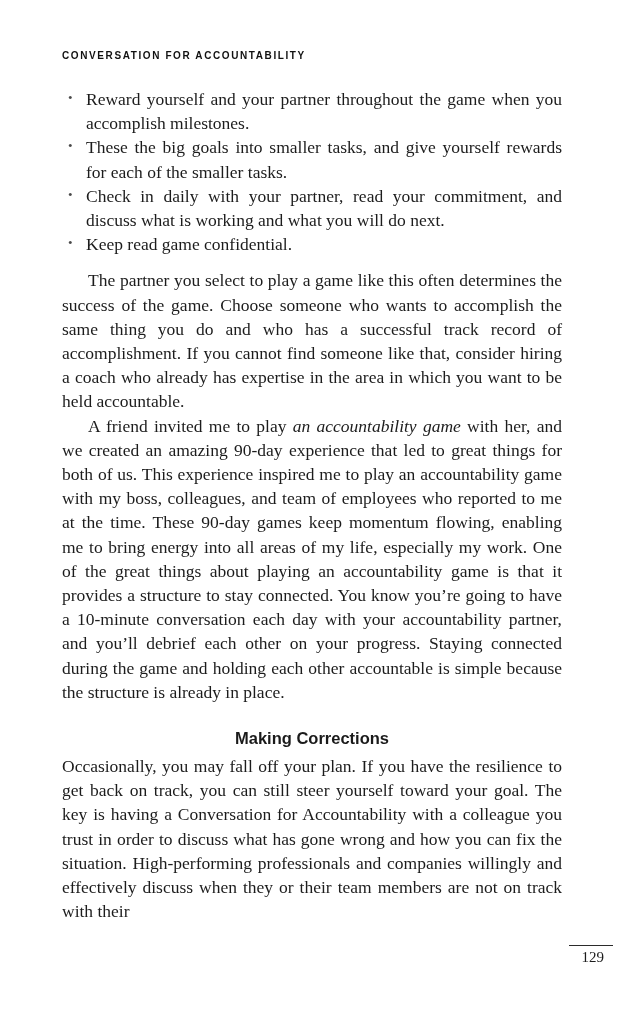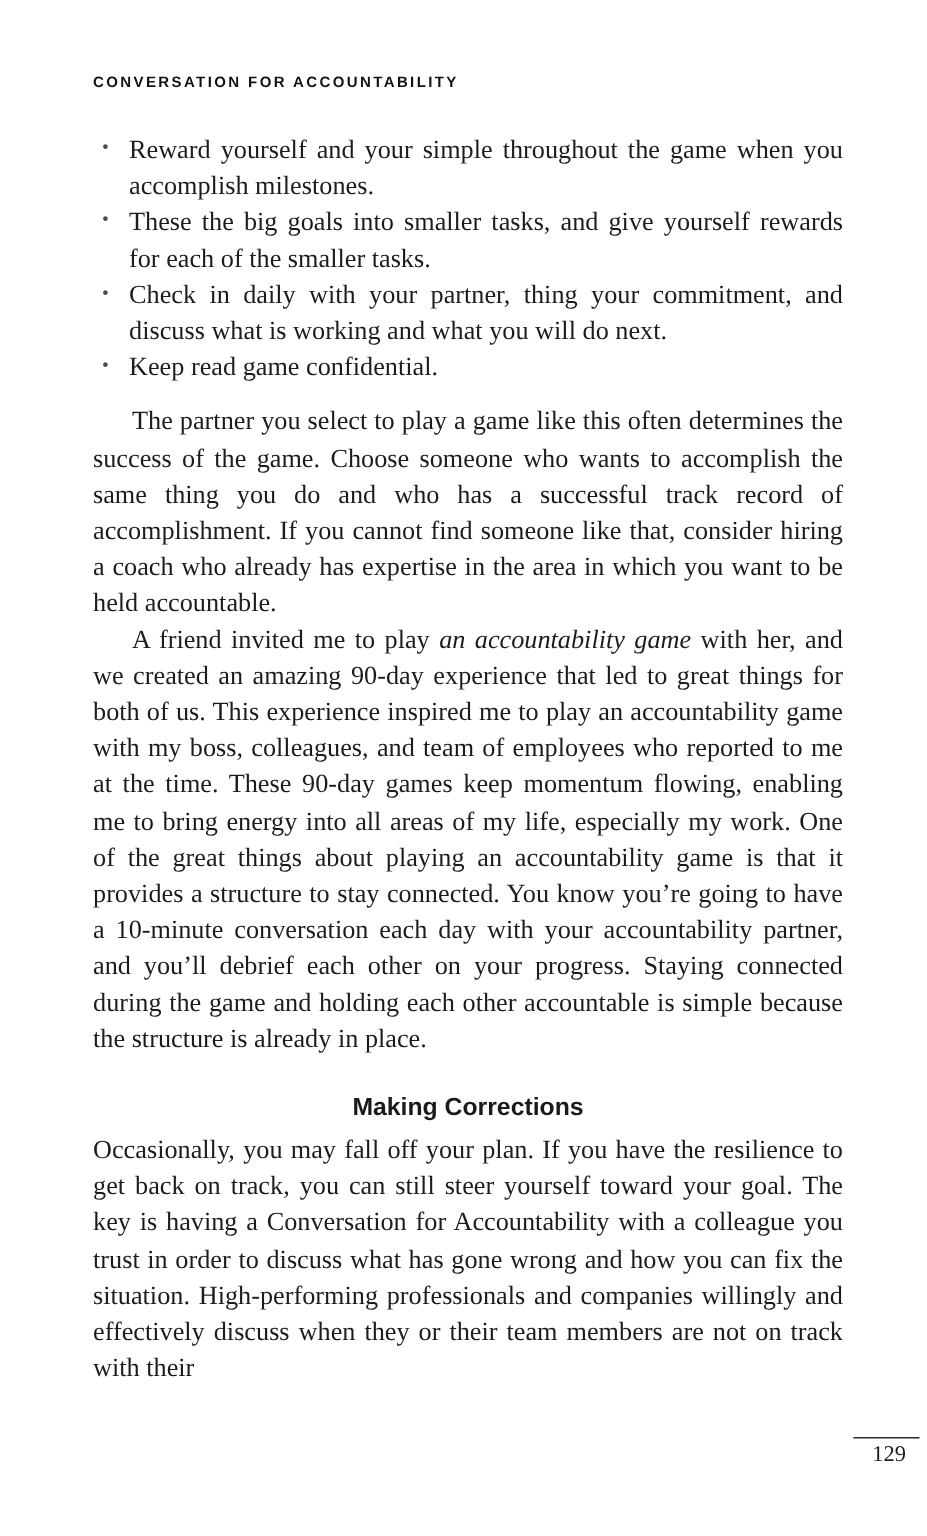--- a/index.html
+++ b/index.html
@@ -68,21 +68,21 @@
     font-weight: bold;
     font-size: 16.5px;
     color: #1a1a1a;
     margin: 22px 0 4px 0;
     line-height: 24px;
     text-align: center;
   }
   .page-number-wrap {
     position: absolute;
     right: 5px;
-    bottom: 45px;
+    bottom: 58px;
     border-top: 1.5px solid #2b2b2b;
     padding: 2px 9px 0 13px;
   }
   .page-number {
     font-family: "Liberation Serif", serif;
     font-size: 15px;
     color: #1c1c1c;
   }
   em.book-italic {
   }
@@ -90,29 +90,29 @@
 </head>
 <body>
 
 <div class="book-page">
 
   <div class="running-header">CONVERSATION FOR ACCOUNTABILITY</div>
 
   <ul class="bullet-list">
     <li class="bullet-item">
       <span class="bullet-dot">•</span>
-      <span class="bullet-text">Reward yourself and your simple throughout the game when you accomplish milestones.</span>
+      <span class="bullet-text">Reward yourself and your partner throughout the game when you accomplish milestones.</span>
     </li>
     <li class="bullet-item">
       <span class="bullet-dot">•</span>
       <span class="bullet-text">These the big goals into smaller tasks, and give yourself rewards for each of the smaller tasks.</span>
     </li>
     <li class="bullet-item">
       <span class="bullet-dot">•</span>
-      <span class="bullet-text">Check in daily with your partner, thing your commitment, and discuss what is working and what you will do next.</span>
+      <span class="bullet-text">Check in daily with your partner, read your commitment, and discuss what is working and what you will do next.</span>
     </li>
     <li class="bullet-item">
       <span class="bullet-dot">•</span>
       <span class="bullet-text">Keep read game confidential.</span>
     </li>
   </ul>
 
   <p class="para indent after-list">The partner you select to play a game like this often determines the success of the game. Choose someone who wants to accomplish the same thing you do and who has a successful track record of accomplishment. If you cannot find someone like that, consider hiring a coach who already has expertise in the area in which you want to be held accountable.</p>
 
   <p class="para indent"><span>A friend invited me to play </span><em class="book-italic">an accountability game</em><span> with her, and we created an amazing 90-day experience that led to great things for both of us. This experience inspired me to play an accountability game with my boss, colleagues, and team of employees who reported to me at the time. These 90-day games keep momentum flowing, enabling me to bring energy into all areas of my life, especially my work. One of the great things about playing an accountability game is that it provides a structure to stay connected. You know you’re going to have a 10-minute conversation each day with your accountability partner, and you’ll debrief each other on your progress. Staying connected during the game and holding each other accountable is simple because the structure is already in place.</span></p>

